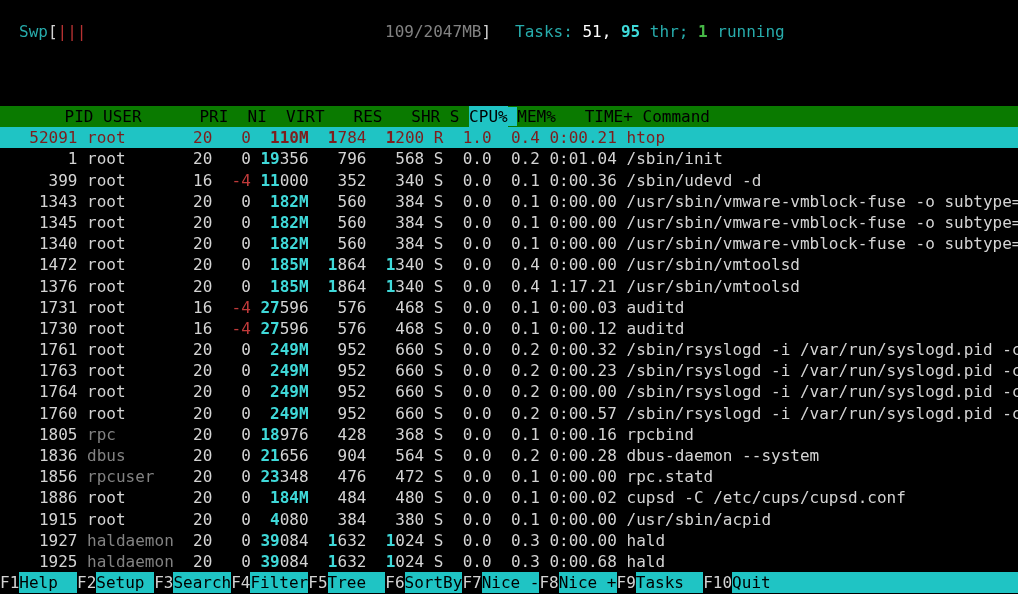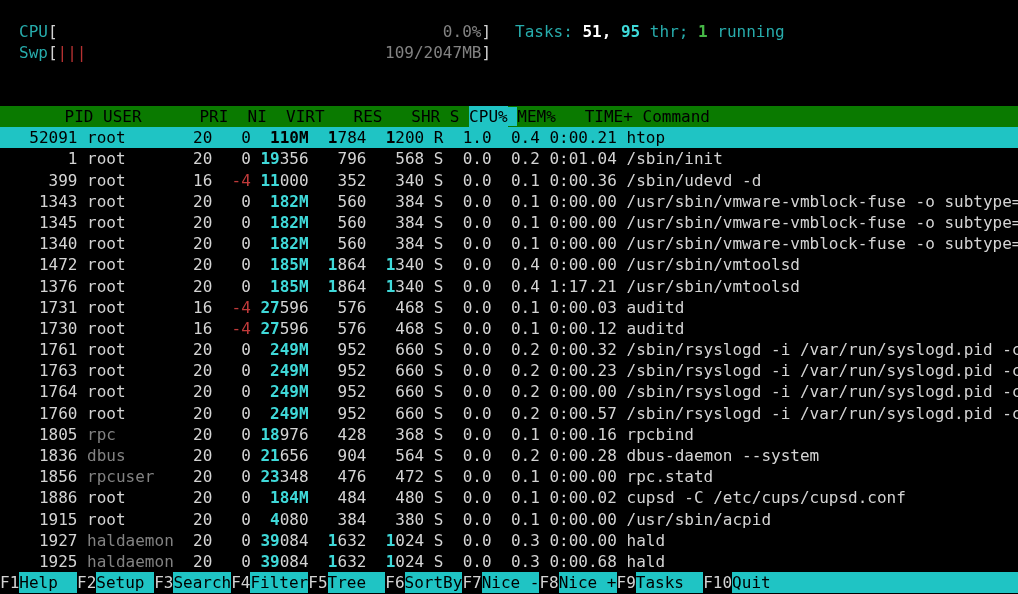--- a/index.html
+++ b/index.html
@@ -11,54 +11,53 @@
   }
   .screen{position:relative;width:1018px;height:594px;background:var(--bg,#000)}
   .line{height:21.2px;line-height:21.2px;white-space:pre}
   .top{position:relative;height:106px}
   .meters{position:absolute;left:19px;top:21.2px}
   .infopanel{position:absolute;left:515px;top:21.2px}
   .meter-body{display:inline-block;white-space:pre}
   .cyan{color:var(--cyan)}
   .bcyan{color:var(--bright-cyan);font-weight:bold}
   .white{color:var(--text)}
-  .bwhite{color:var(--bold-white);font-weight:bold}
+  .bwhite{color:var(--bold-white);font-weight:normal}
   .gray{color:var(--gray)}
   .red{color:var(--red)}
   .green{color:var(--green);font-weight:bold}
   .ytext{color:var(--bar-yellow)}
   .bar-g{color:var(--bar-green)}
   .bar-b{color:var(--bar-blue)}
   .bar-y{color:var(--bar-yellow)}
   .bar-r{color:var(--bar-red)}
   .thead{background:var(--header-bg);color:#000;padding-left:26px}
   .thead span{color:#000}
   .thead .sort{background:var(--selection-bg)}
   .row{padding-left:10px;color:var(--text)}
   .row.selected{background:var(--selection-bg)}
-  .row.selected span{color:#000000}
+  .row.selected span{color:#7f1d1d}
   .cell{display:inline-block;white-space:pre;vertical-align:top}
   .r{text-align:right}
   .w-pid{width:7ch}.w-user{width:9ch}.w-pri{width:3ch}.w-ni{width:3ch}
   .w-virt{width:5ch}.w-res{width:5ch}.w-shr{width:5ch}.w-s{width:1ch}
   .w-cpu{width:4ch}.w-mem{width:4ch}.w-time{width:7ch}
   .footer{display:flex;height:21.2px;line-height:21.2px}
   .fbtn{display:flex}
   .fkey{white-space:pre;color:var(--text)}
   .flabel{white-space:pre;background:var(--selection-bg);color:#000000}
   .ffill{flex:1;background:var(--selection-bg)}
 </style>
 </head>
 <body>
 
 <div class="screen">
 
   <div class="top">
     <div class="meters">
-      <div class="line"><span class="cyan">CPU</span><span class="white">[</span><span class="meter-body" id="cpu-bar"><span class="gray">                                        0.0%</span></span><span class="white">]</span></div>
       <div class="line"><span class="cyan">Swp</span><span class="white">[</span><span class="meter-body" id="swp-bar"><span class="bar-r">|||</span><span class="gray">                               109/2047MB</span></span><span class="white">]</span></div>
     </div>
     <div class="infopanel">
       <div class="line"><span class="cyan">Tasks: </span><span class="bwhite">51, </span><span class="bcyan">95</span><span class="cyan"> thr; </span><span class="green">1</span><span class="cyan"> running</span></div>
     </div>
   </div>
 
   <div class="line thead" id="table-header"><span class="cell r w-pid">PID</span><span> </span><span class="cell l w-user">USER</span><span> </span><span class="cell r w-pri">PRI</span><span> </span><span class="cell r w-ni">NI</span><span> </span><span class="cell r w-virt">VIRT</span><span> </span><span class="cell r w-res">RES</span><span> </span><span class="cell r w-shr">SHR</span><span> </span><span class="cell l w-s">S</span><span> </span><span class="cell r w-cpu sort">CPU%</span><span class="sort"> </span><span class="cell r w-mem">MEM%</span><span> </span><span class="cell r w-time">TIME+</span><span> </span><span class="cell">Command</span></div>
 
   <div id="rows">

